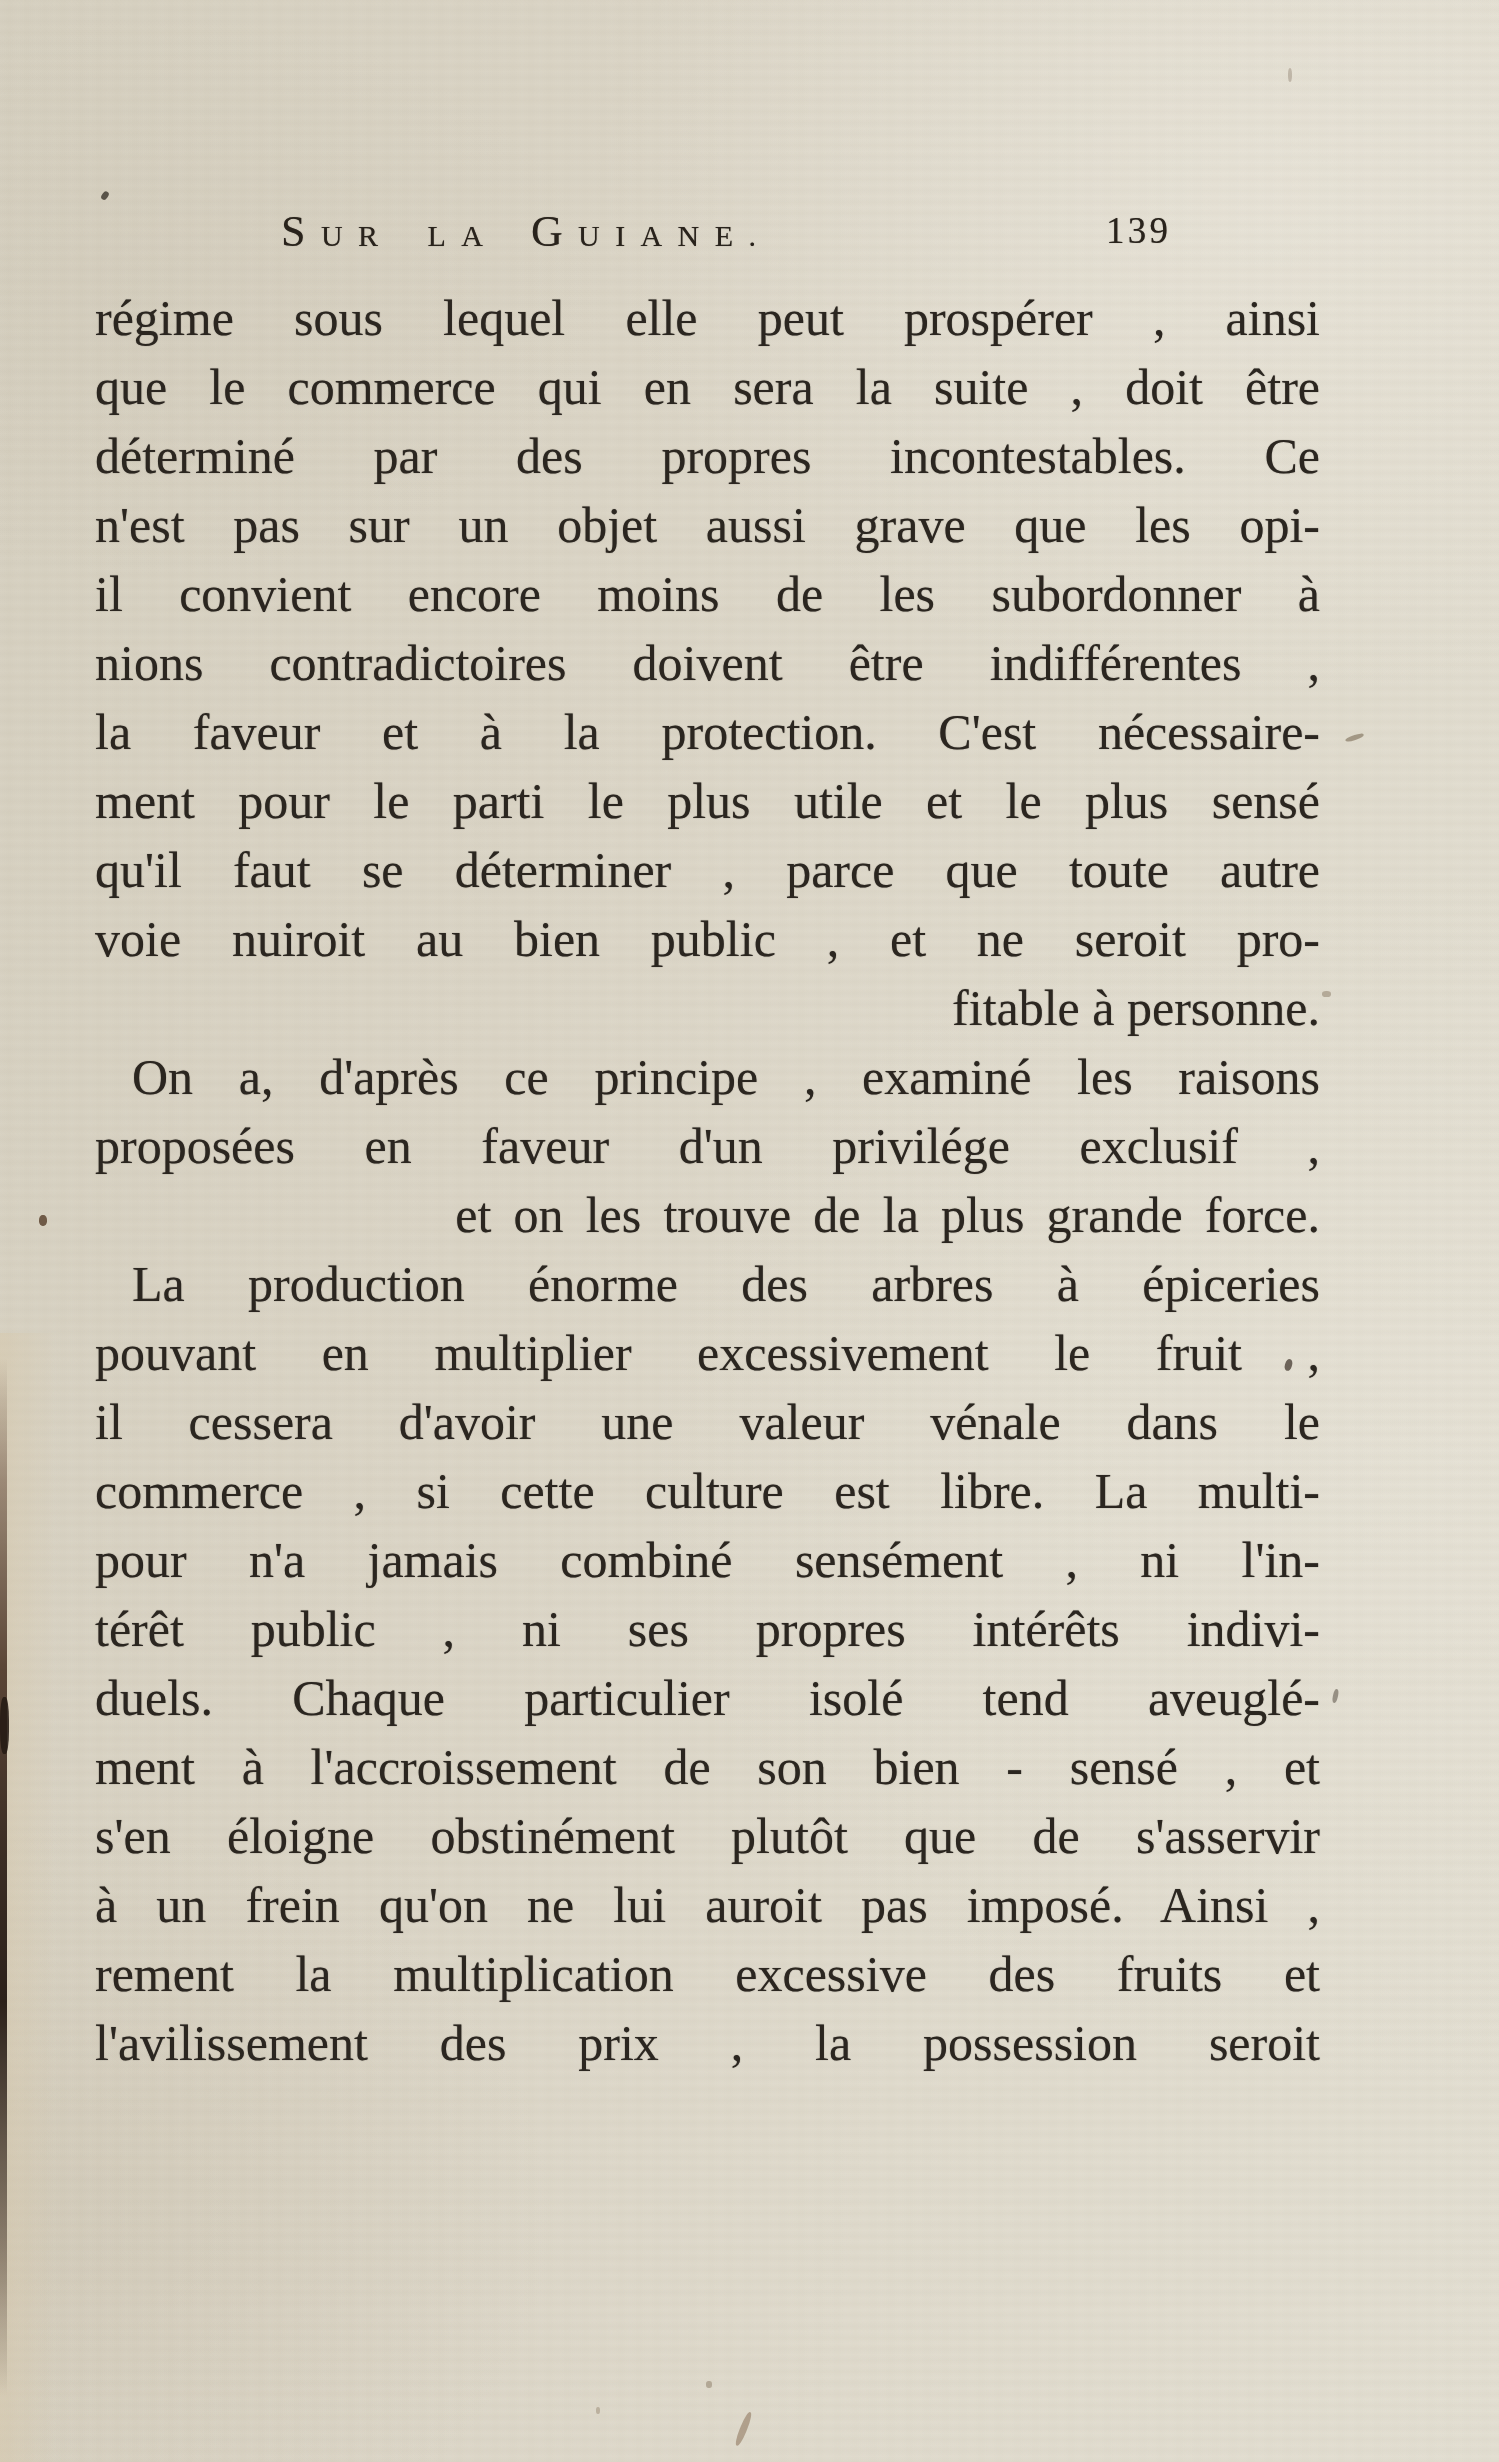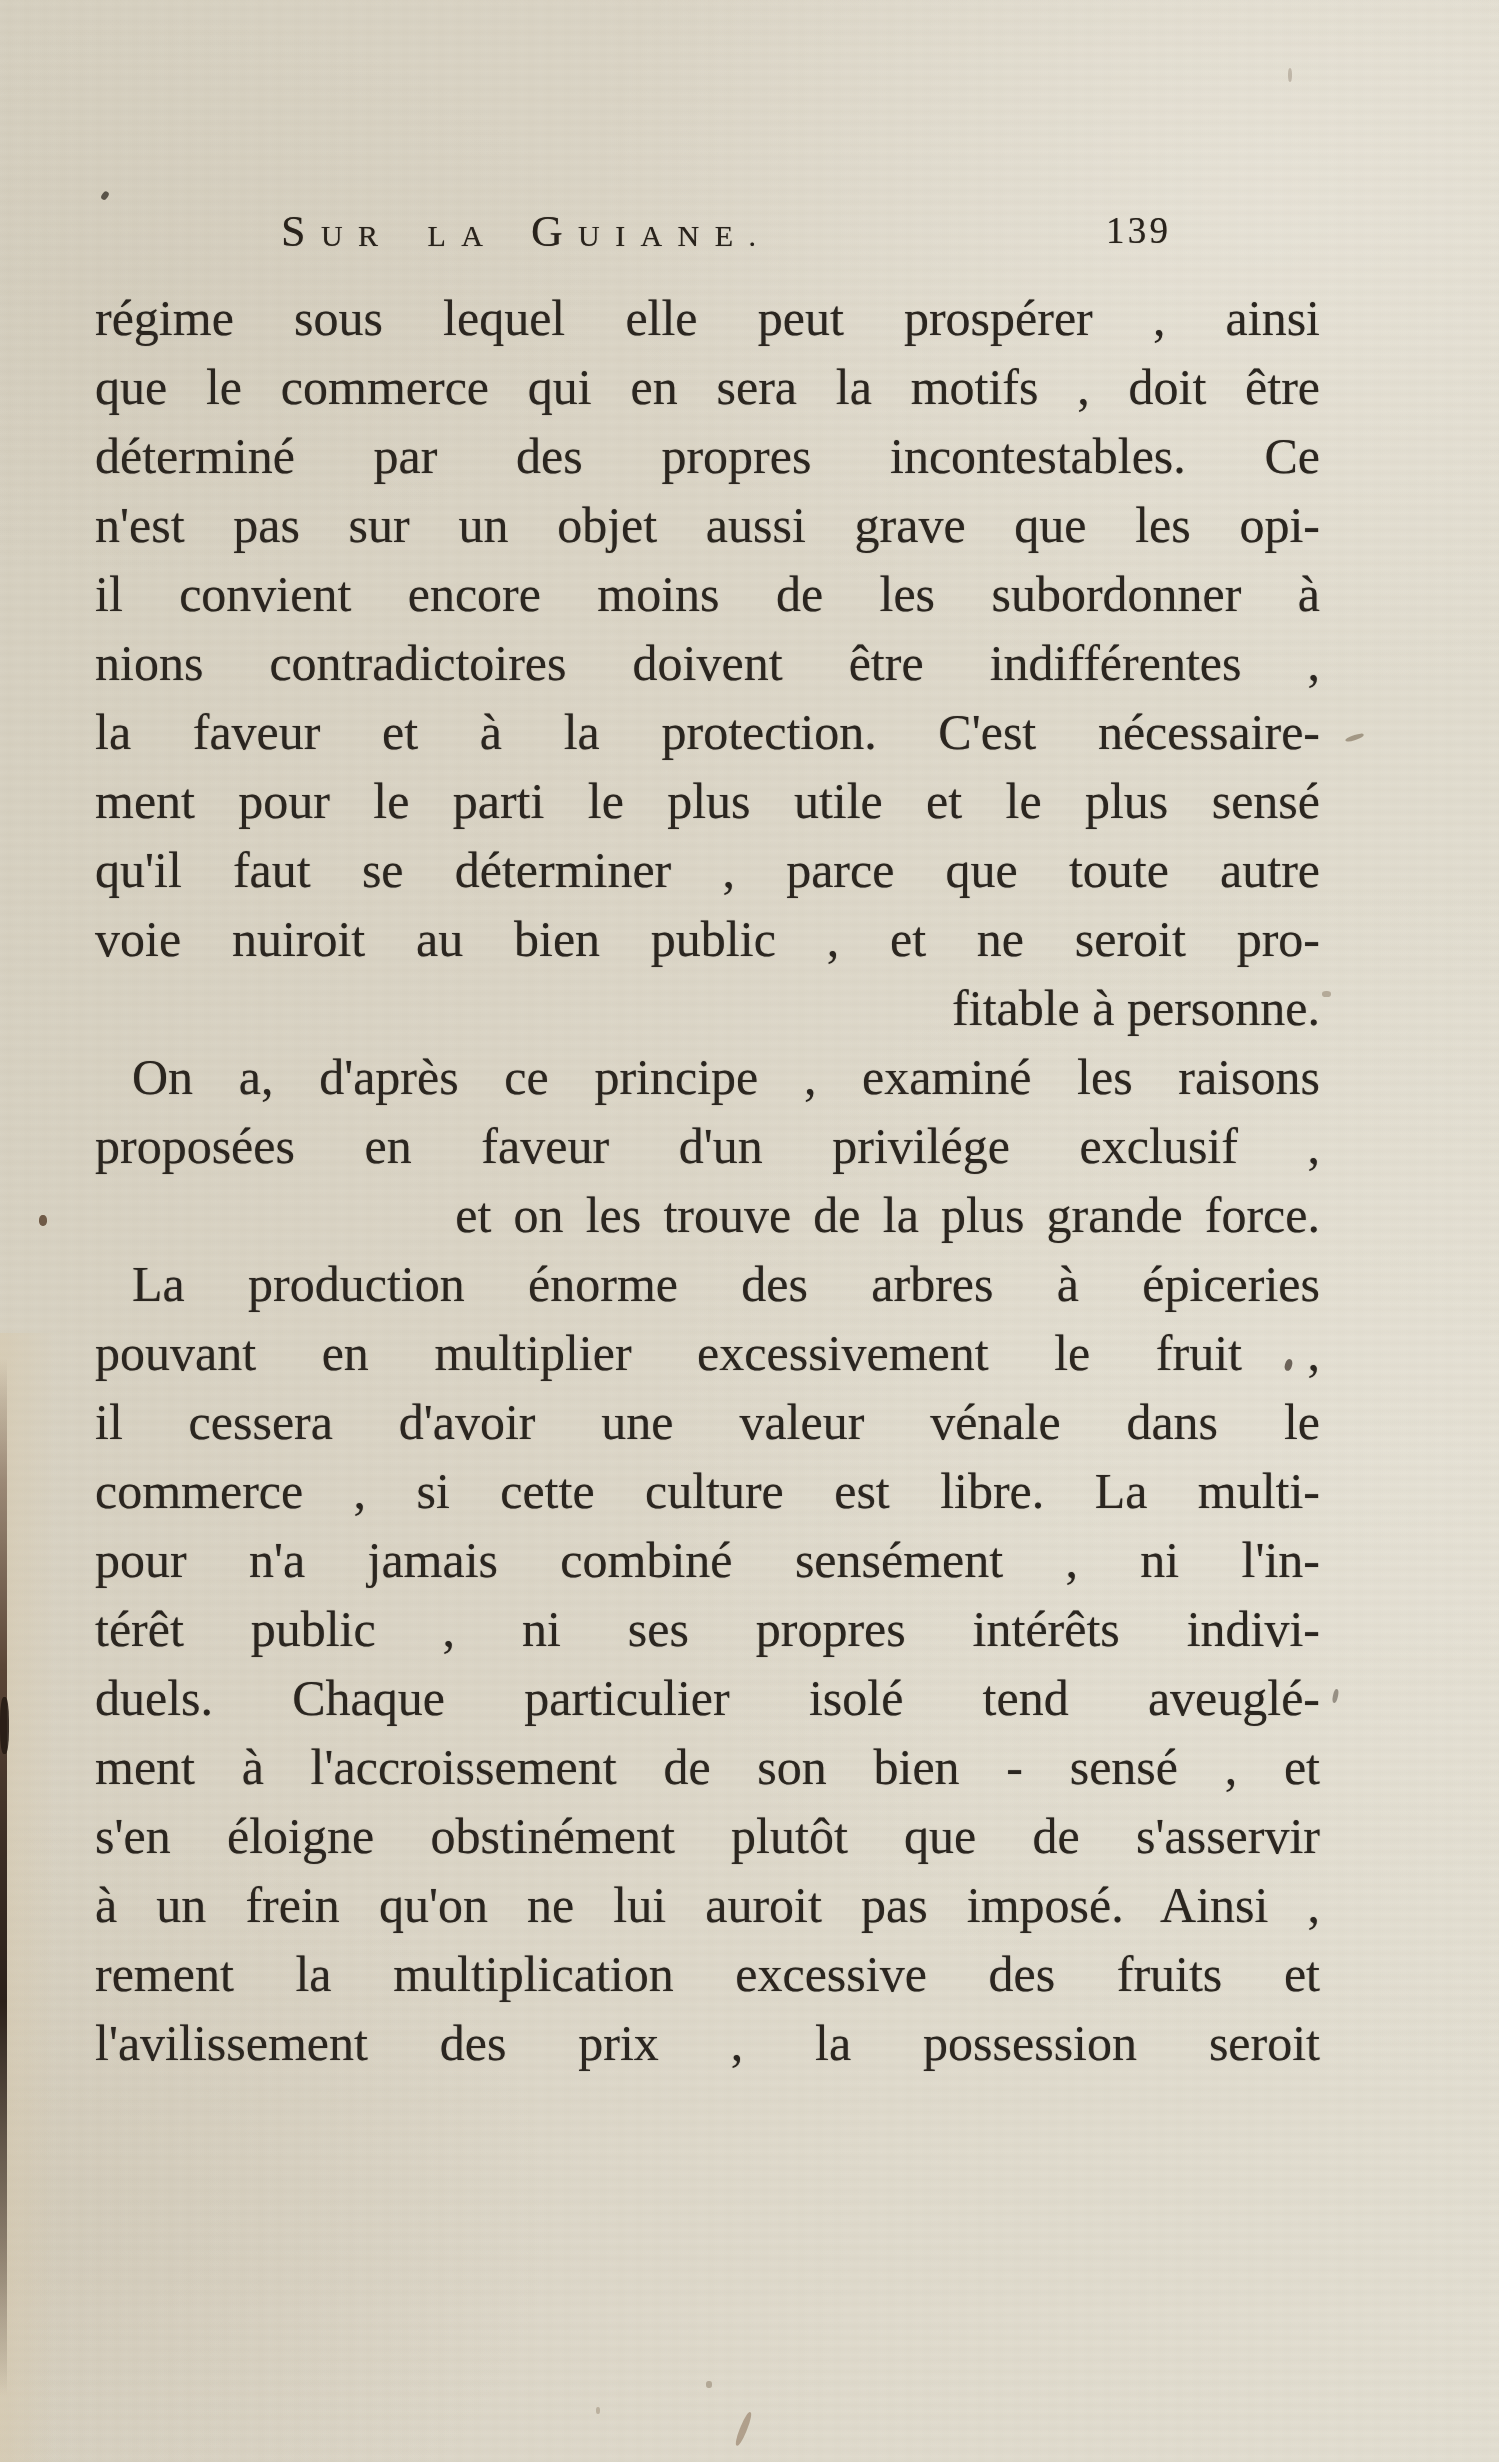--- a/index.html
+++ b/index.html
@@ -112,21 +112,21 @@
 <div class="scan-page">
   <div class="paper-texture"></div>
 
   <div class="running-header">
     <div class="header-title" id="header-title"><span class="cap-lg">S</span><span>UR LA </span><span class="cap-lg">G</span><span>UIANE.</span></div>
     <div class="page-number">139</div>
   </div>
 
   <div class="body-text" id="body-text">
       <div class="body-line justify">régime sous lequel elle peut prospérer , ainsi</div>
-      <div class="body-line justify">que le commerce qui en sera la motifs , doit être</div>
+      <div class="body-line justify">que le commerce qui en sera la suite , doit être</div>
       <div class="body-line justify">déterminé par des propres incontestables. Ce</div>
       <div class="body-line justify">n'est pas sur un objet aussi grave que les opi-</div>
       <div class="body-line justify">il convient encore moins de les subordonner à</div>
       <div class="body-line justify">nions contradictoires doivent être indifférentes ,</div>
       <div class="body-line justify">la faveur et à la protection. C'est nécessaire-</div>
       <div class="body-line justify">ment pour le parti le plus utile et le plus sensé</div>
       <div class="body-line justify">qu'il faut se déterminer , parce que toute autre</div>
       <div class="body-line justify">voie nuiroit au bien public , et ne seroit pro-</div>
       <div class="body-line left">fitable à personne.</div>
       <div class="body-line justify indent">On a, d'après ce principe , examiné les raisons</div>

